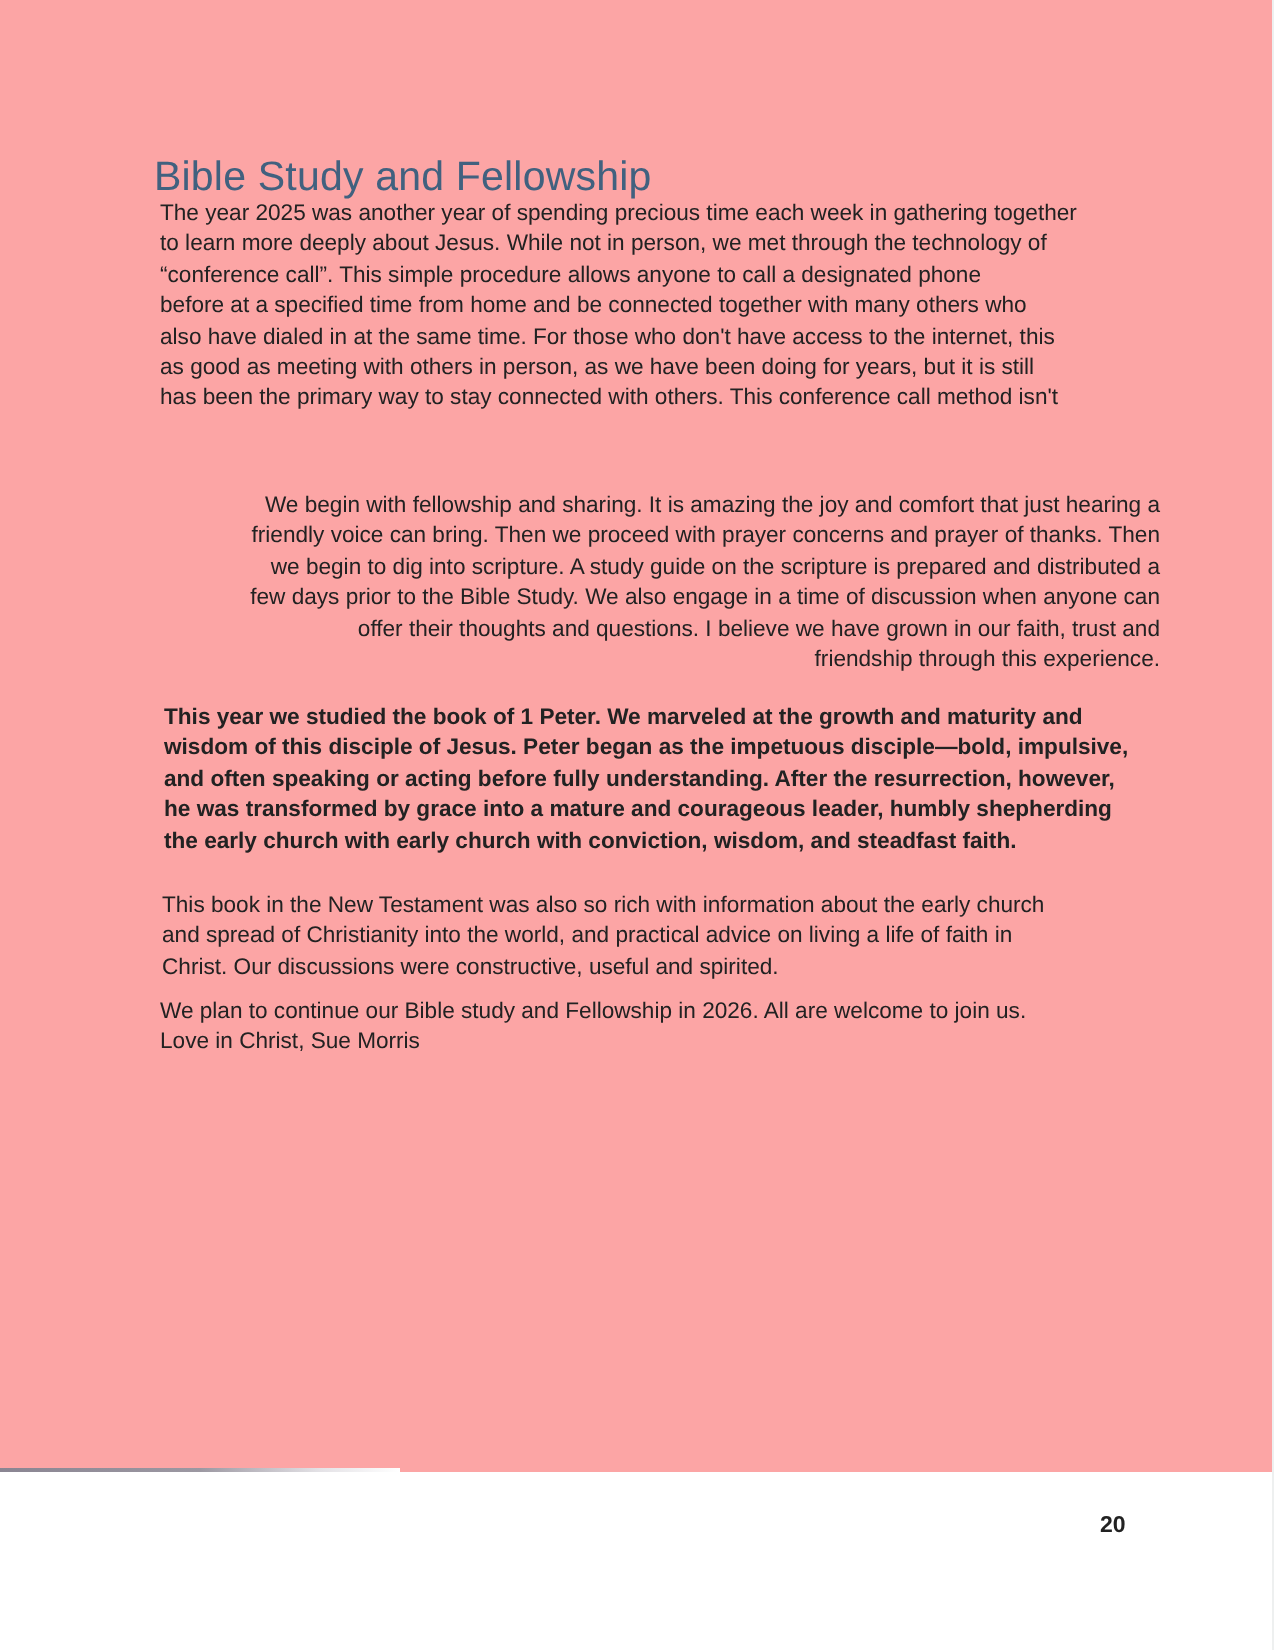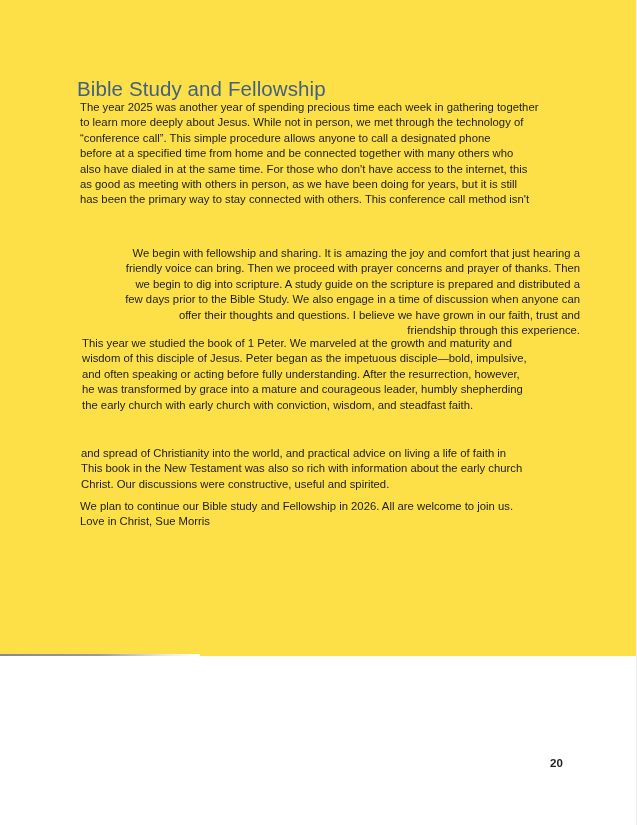--- a/index.html
+++ b/index.html
@@ -11,22 +11,22 @@
       width: 637px;
       height: 825px;
       position: relative;
       overflow: hidden;
       font-family: "Liberation Sans", "DejaVu Sans", sans-serif;
     }
     .page {
       position: absolute;
       left: 0; top: 0;
       width: 637px;
-      height: 656px;
-      background: #fde047;
+      height: 736px;
+      background: #fca5a5;
     }
     .right-edge {
       position: absolute;
       top: 0;
       right: 0;
       width: 1px;
       height: 825px;
       background: #eef0f0;
     }
     .scan-edge {
@@ -56,21 +56,21 @@
       font-size: 11.3px;
       line-height: 15.4px;
       color: #222222;
     }
     .para .line {
       display: block;
       white-space: nowrap;
     }
     #p1 { top: 100px; }
     #p2 { top: 246px; text-align: right; }
-    #p3 { top: 336px; left: 82px; }
+    #p3 { top: 352px; left: 82px; font-weight: bold; }
     #p4 { top: 446px; left: 81px; }
     #p5 { top: 499px; }
     .page-number {
       position: absolute;
       left: 550px;
       top: 757px;
       font-size: 11.5px;
       color: #222222;
       font-weight: bold;
     }
@@ -104,22 +104,22 @@
 
   <p class="para" id="p3">
     <span class="line">This year we studied the book of 1 Peter.  We marveled at the growth and maturity and</span>
     <span class="line">wisdom of this disciple of Jesus. Peter began as the impetuous disciple—bold, impulsive,</span>
     <span class="line">and often speaking or acting before fully understanding. After the resurrection, however,</span>
     <span class="line">he was transformed by grace into a mature and courageous leader, humbly shepherding</span>
     <span class="line">the early church with early church with conviction, wisdom, and steadfast faith.</span>
   </p>
 
   <p class="para" id="p4">
+    <span class="line">This book in the New Testament was also so rich with information about the early church</span>
     <span class="line">and spread of Christianity into the world, and practical advice on living a life of faith in</span>
-    <span class="line">This book in the New Testament was also so rich with information about the early church</span>
     <span class="line">Christ. Our discussions were constructive, useful and spirited.</span>
   </p>
 
   <p class="para" id="p5">
     <span class="line">We plan to continue our Bible study and Fellowship in 2026.  All are welcome to join us.</span>
     <span class="line">Love in Christ, Sue Morris</span>
   </p>
 
   <div class="page-number">20</div>
 

